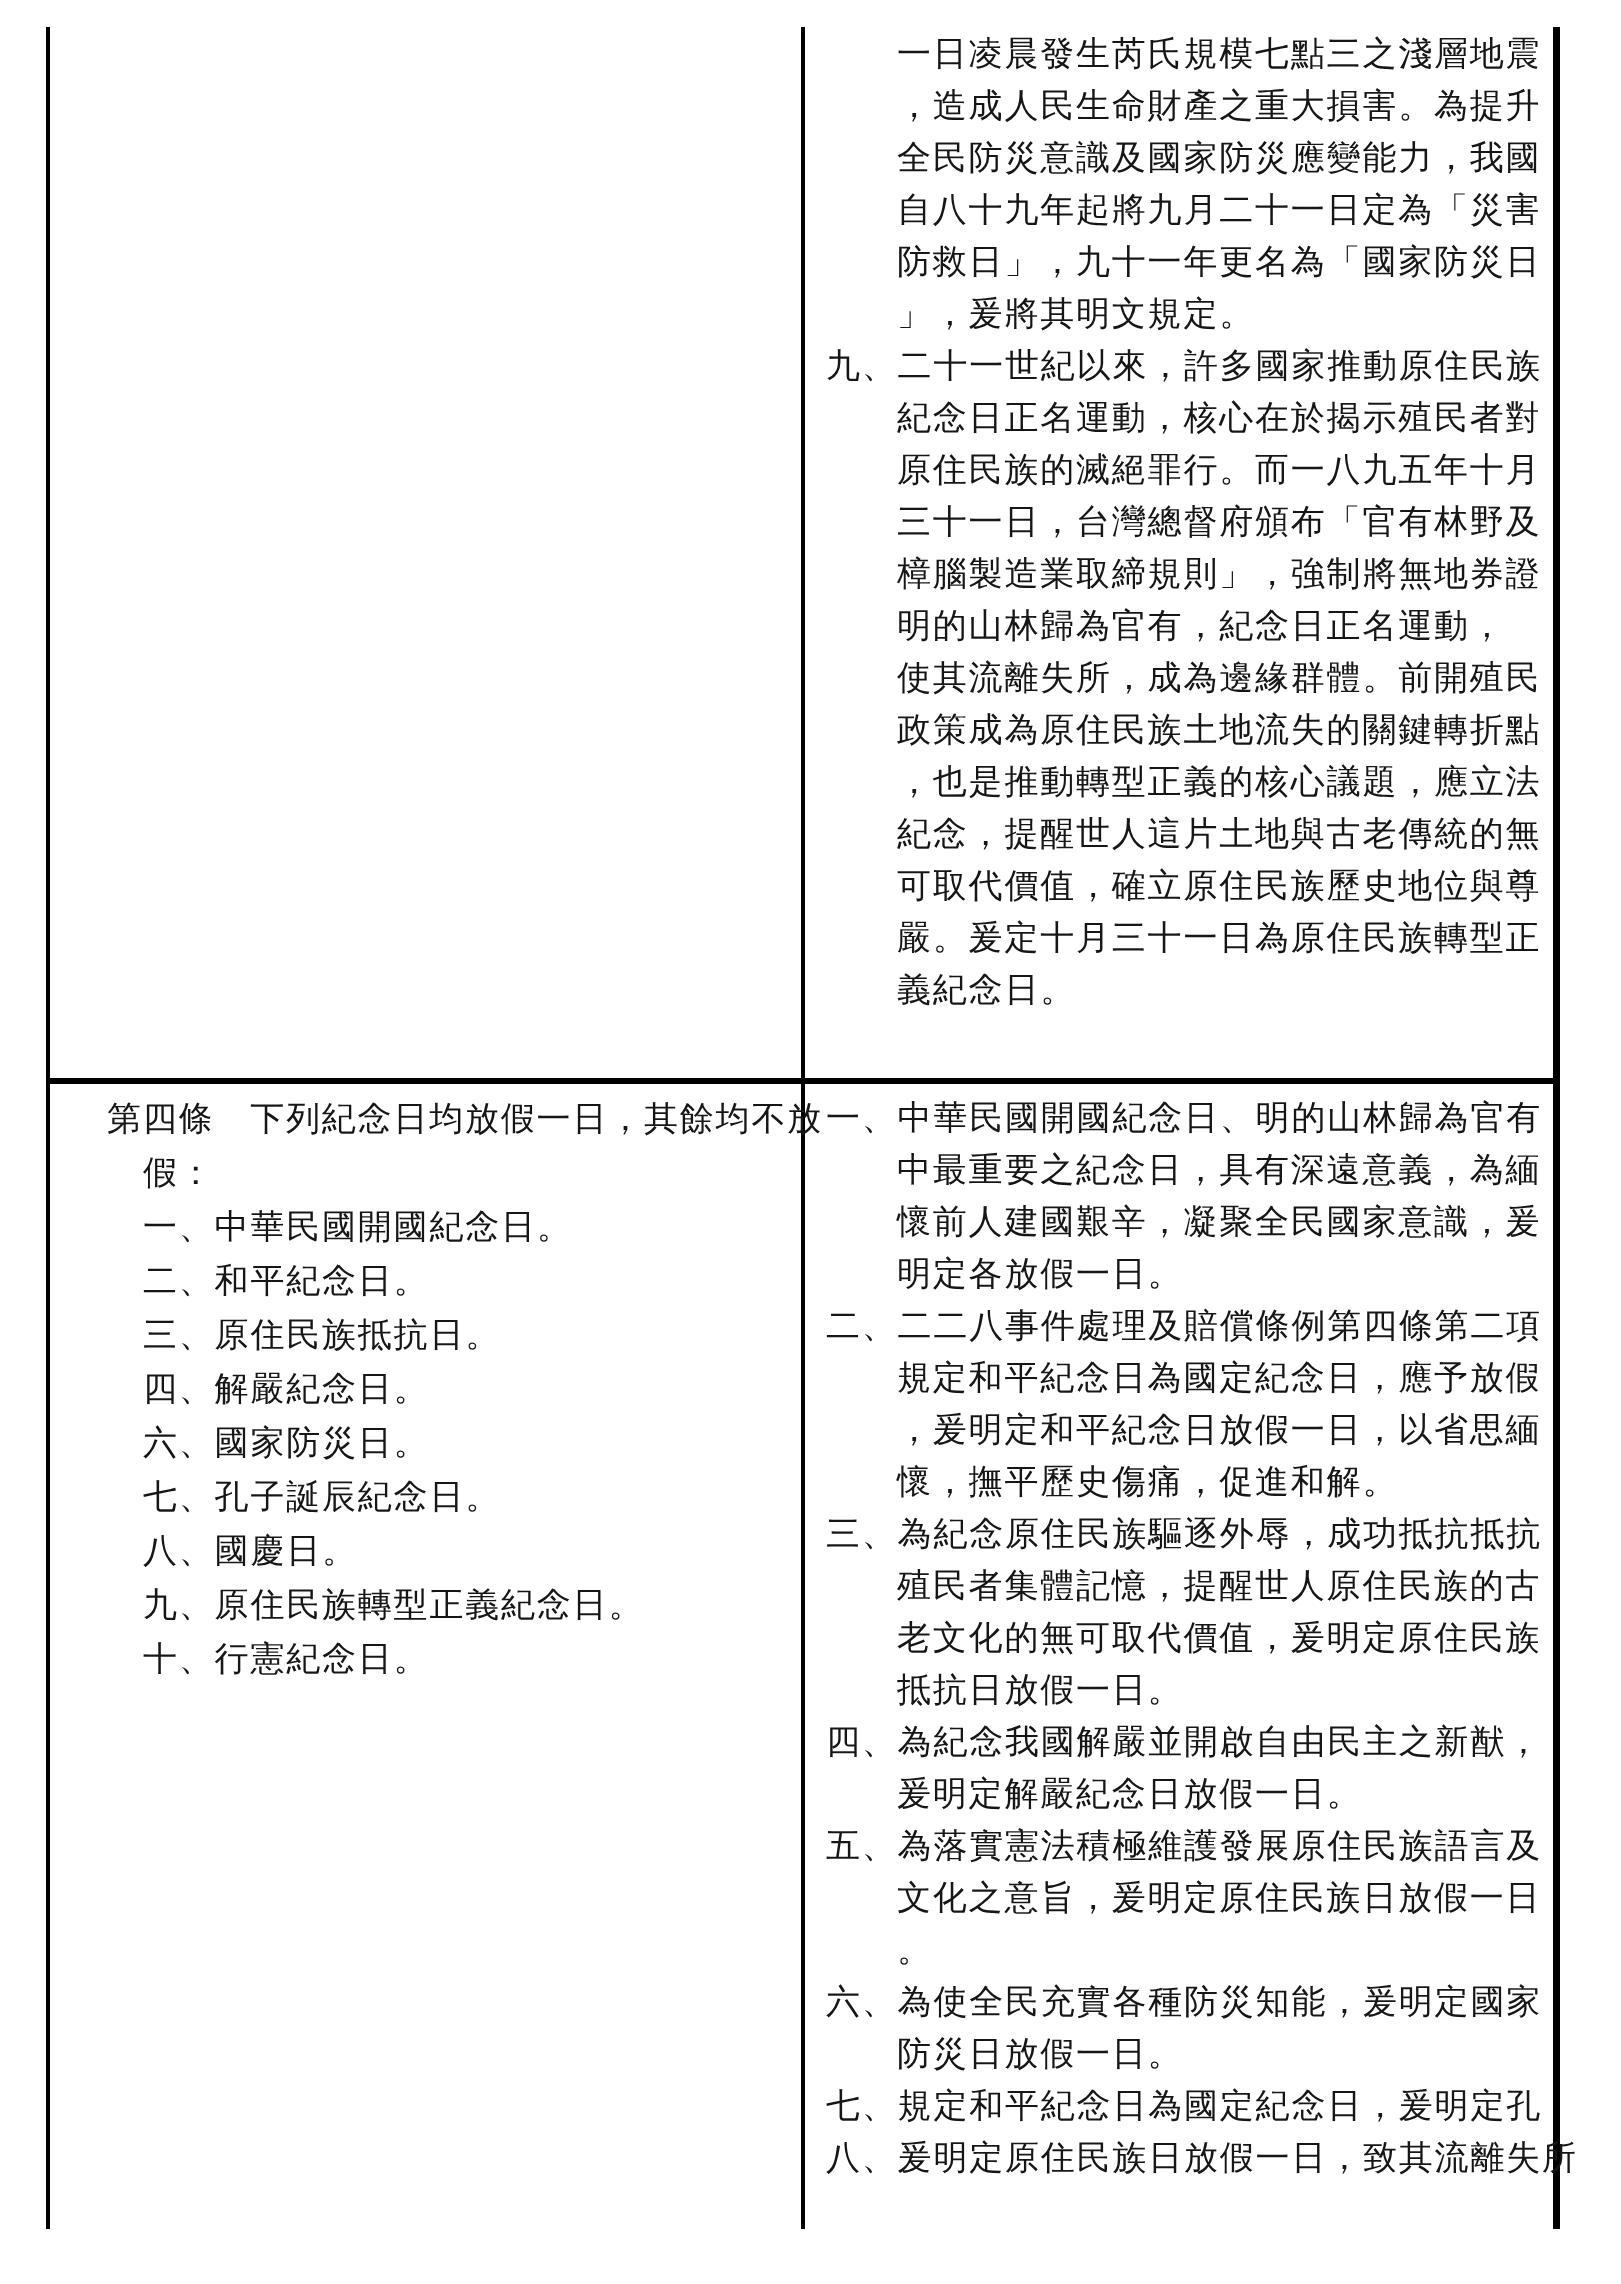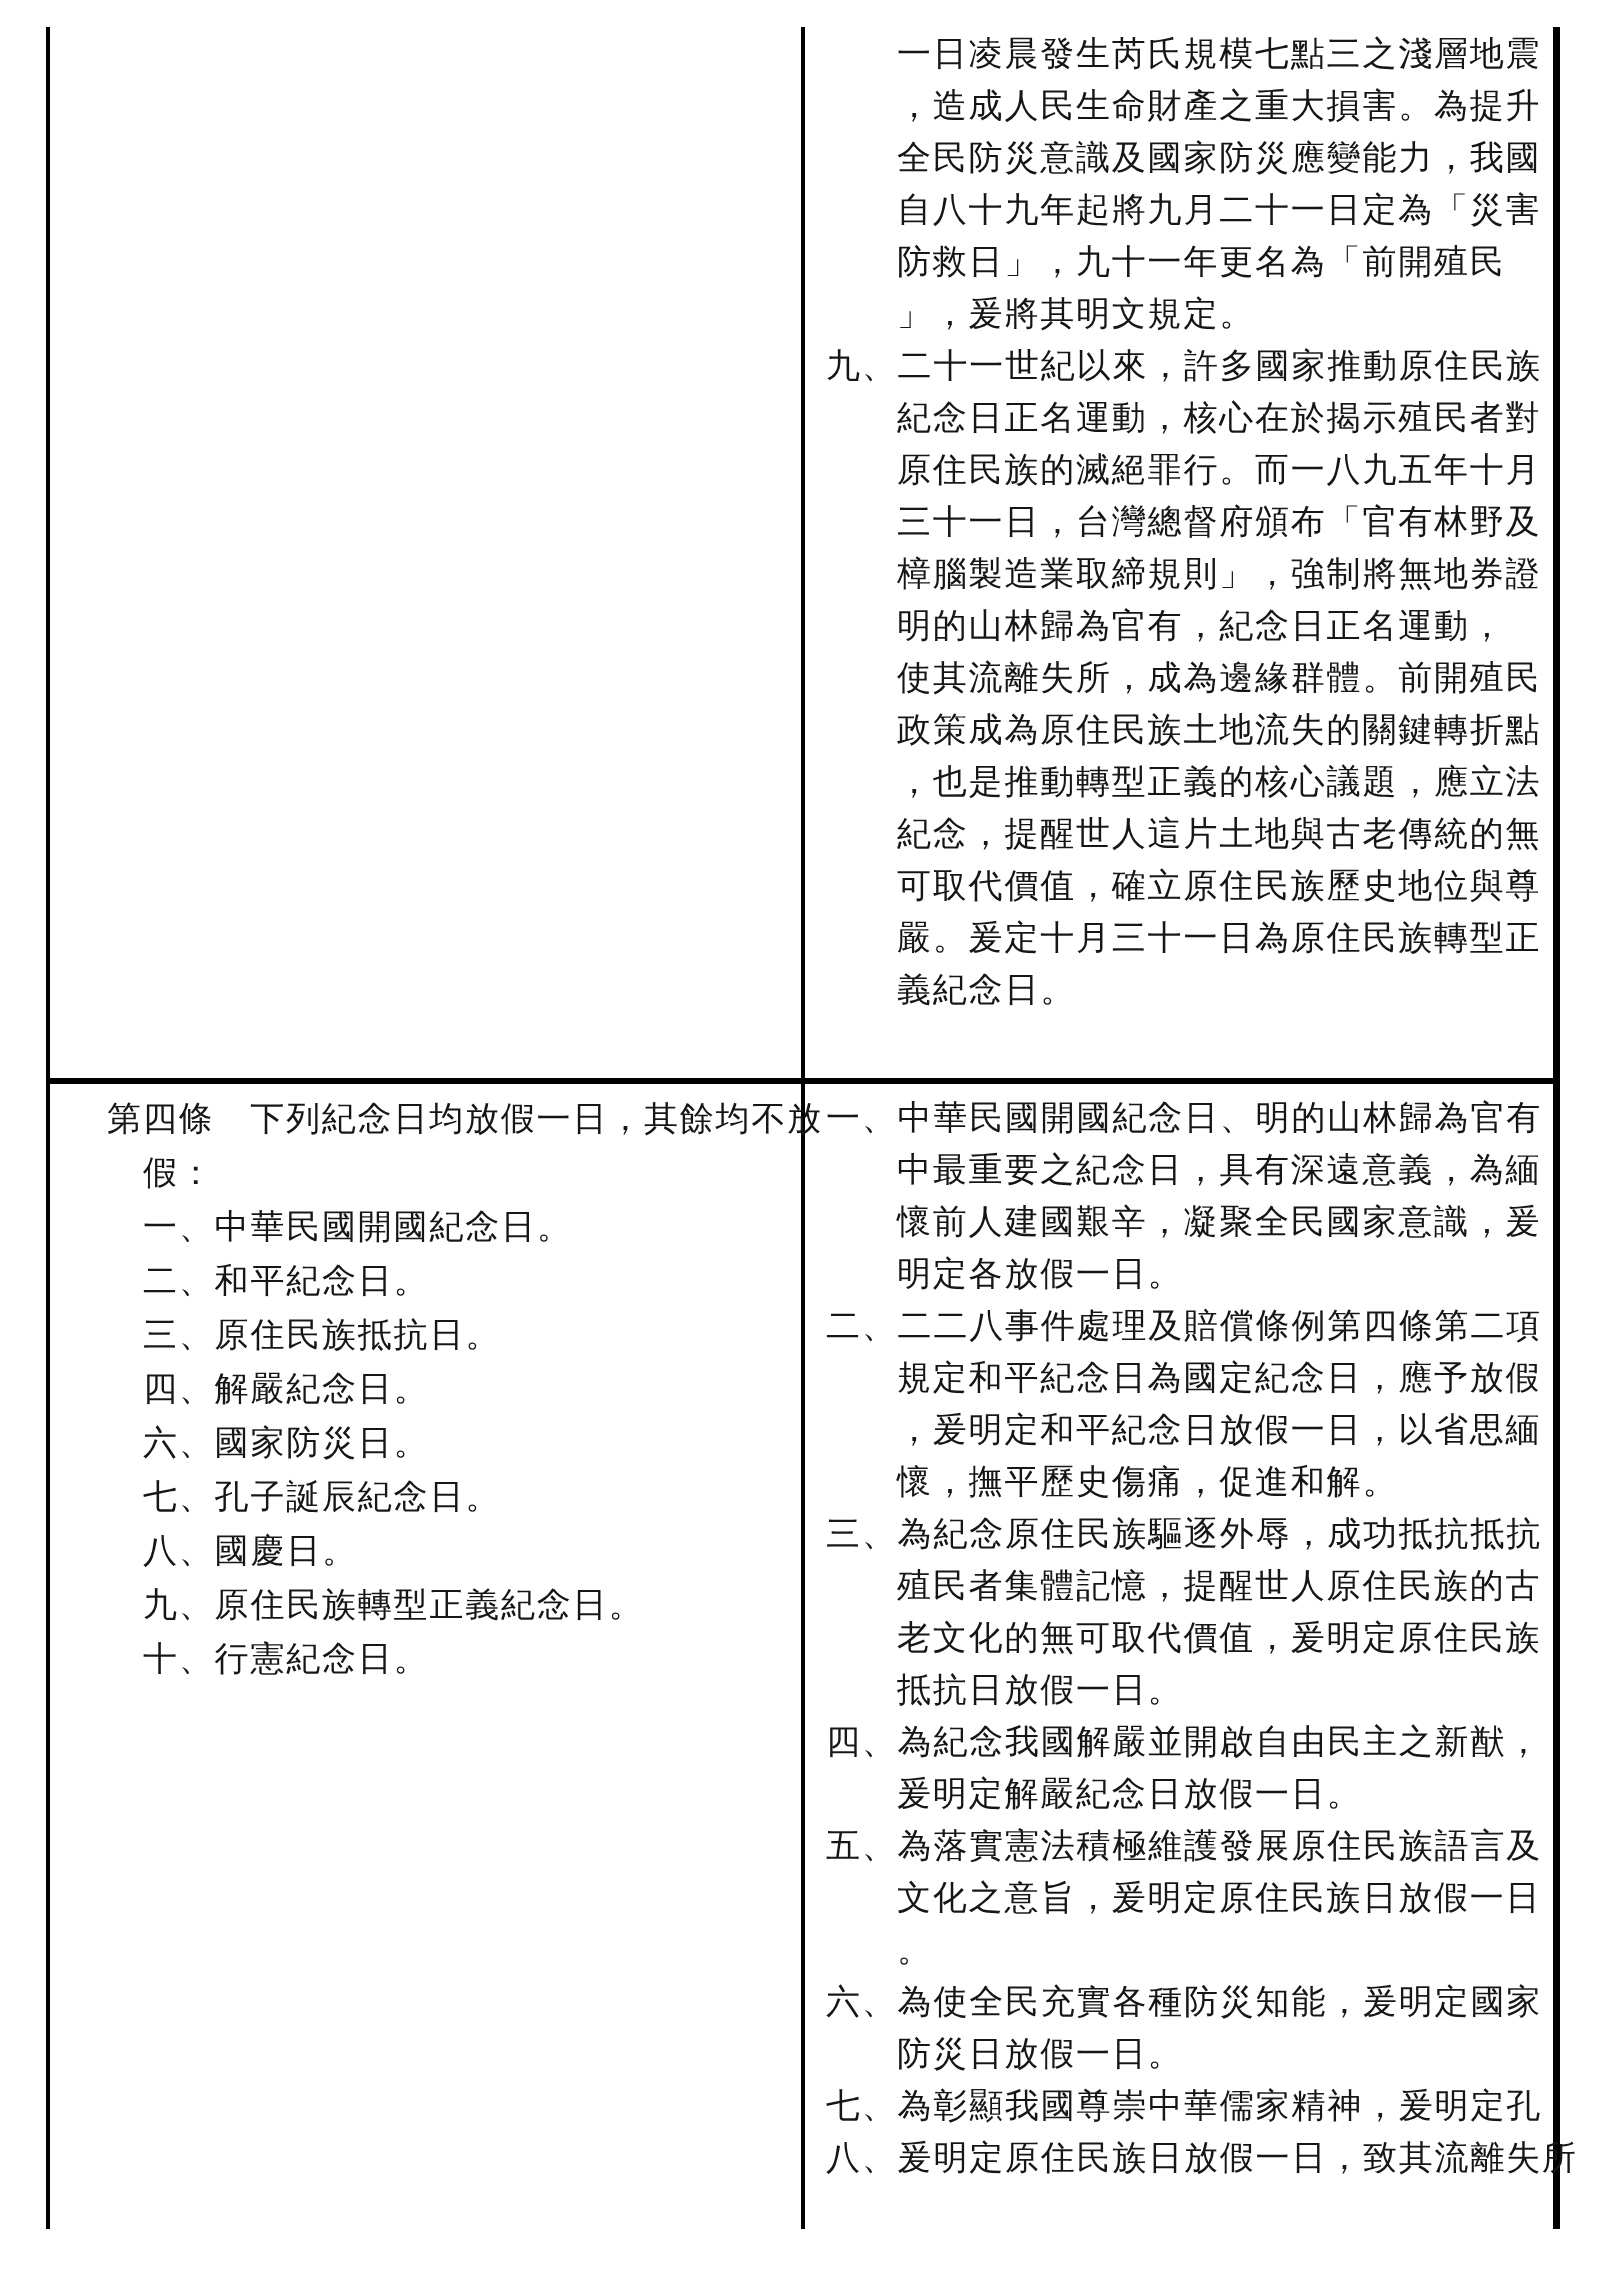--- a/index.html
+++ b/index.html
@@ -83,21 +83,21 @@
 <div class="vline left"></div>
 <div class="vline middle"></div>
 <div class="vline right"></div>
 <div class="hline"></div>
 
 <div class="cell cell-top-right">
     <div class="line cont">一日凌晨發生芮氏規模七點三之淺層地震</div>
     <div class="line cont">，造成人民生命財產之重大損害。為提升</div>
     <div class="line cont">全民防災意識及國家防災應變能力，我國</div>
     <div class="line cont">自八十九年起將九月二十一日定為「災害</div>
-    <div class="line cont">防救日」，九十一年更名為「前開殖民</div>
+    <div class="line cont">防救日」，九十一年更名為「國家防災日</div>
     <div class="line cont">」，爰將其明文規定。</div>
     <div class="line first">九、二十一世紀以來，許多國家推動原住民族</div>
     <div class="line cont">紀念日正名運動，核心在於揭示殖民者對</div>
     <div class="line cont">原住民族的滅絕罪行。而一八九五年十月</div>
     <div class="line cont">三十一日，台灣總督府頒布「官有林野及</div>
     <div class="line cont">樟腦製造業取締規則」，強制將無地券證</div>
     <div class="line cont">明的山林歸為官有，紀念日正名運動，</div>
     <div class="line cont">使其流離失所，成為邊緣群體。前開殖民</div>
     <div class="line cont">政策成為原住民族土地流失的關鍵轉折點</div>
     <div class="line cont">，也是推動轉型正義的核心議題，應立法</div>
@@ -138,16 +138,16 @@
     <div class="line cont">殖民者集體記憶，提醒世人原住民族的古</div>
     <div class="line cont">老文化的無可取代價值，爰明定原住民族</div>
     <div class="line cont">抵抗日放假一日。</div>
     <div class="line first">四、為紀念我國解嚴並開啟自由民主之新猷，</div>
     <div class="line cont">爰明定解嚴紀念日放假一日。</div>
     <div class="line first">五、為落實憲法積極維護發展原住民族語言及</div>
     <div class="line cont">文化之意旨，爰明定原住民族日放假一日</div>
     <div class="line cont">。</div>
     <div class="line first">六、為使全民充實各種防災知能，爰明定國家</div>
     <div class="line cont">防災日放假一日。</div>
-    <div class="line first">七、為彰顯我國尊崇中華儒家精神，爰明定孔</div>
+    <div class="line first">七、規定和平紀念日為國定紀念日，爰明定孔</div>
     <div class="line first">八、爰明定原住民族日放假一日，致其流離失所</div>
   </div>
 
 
 </body></html>

